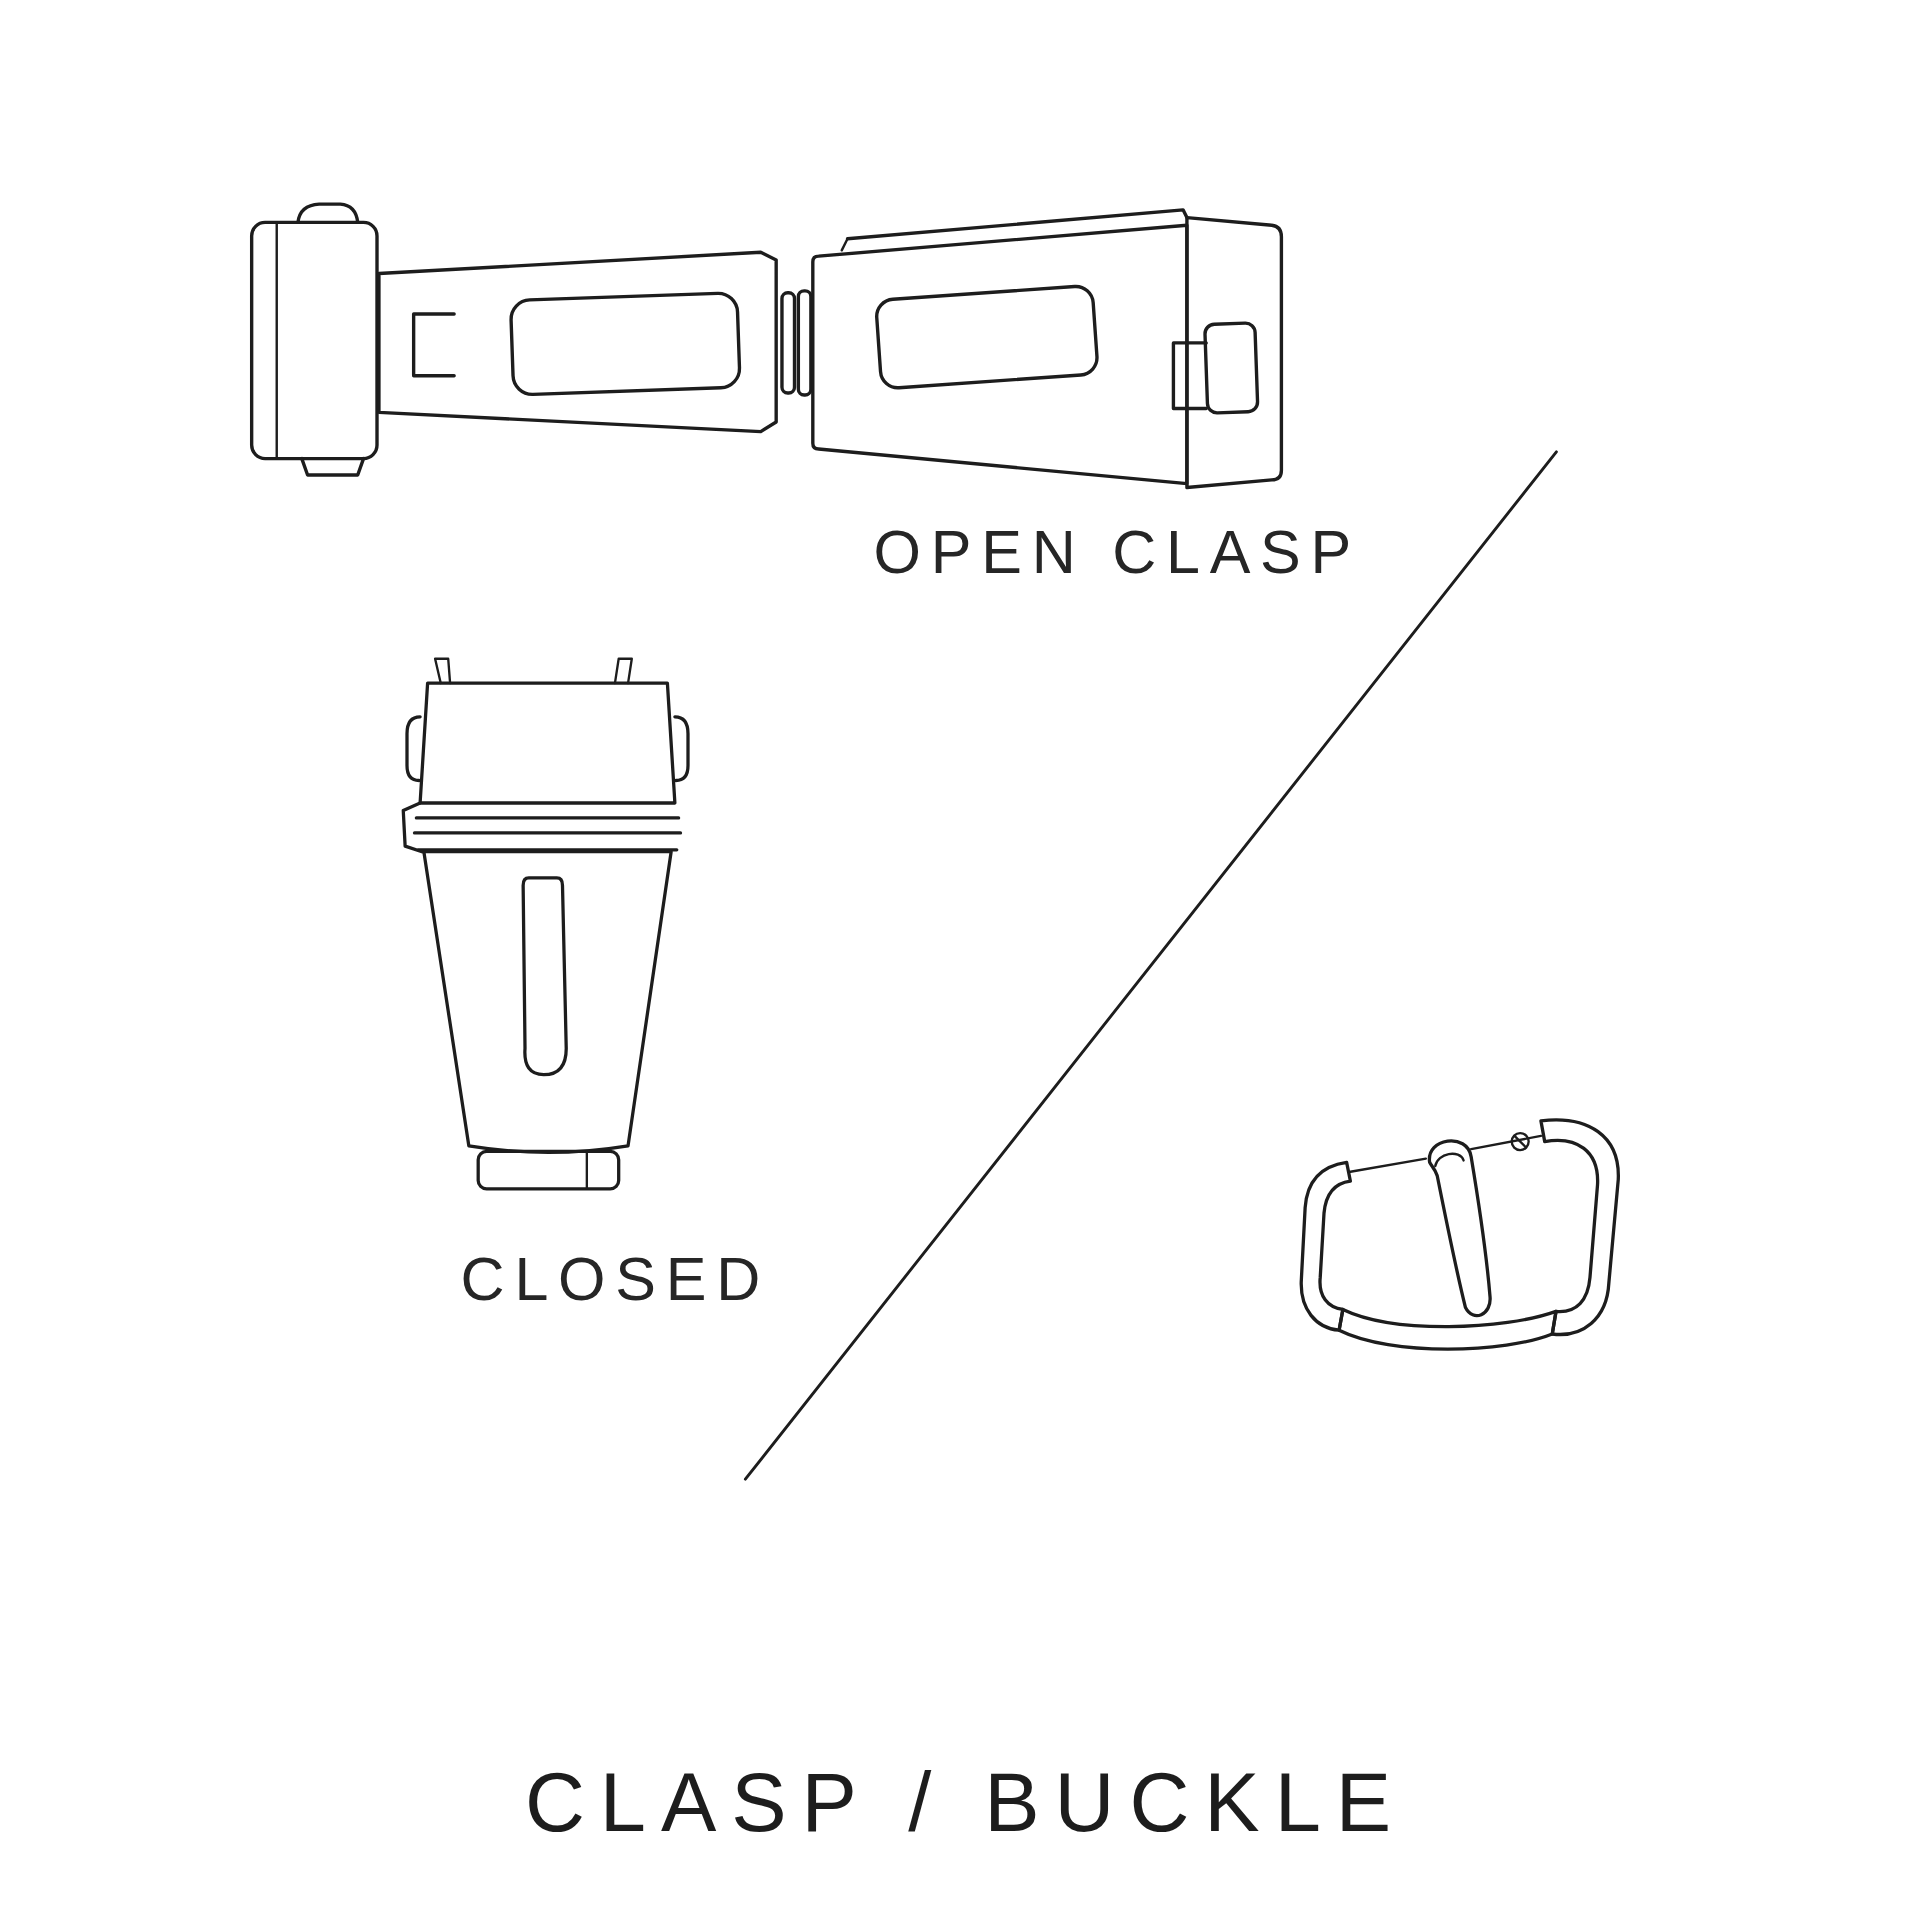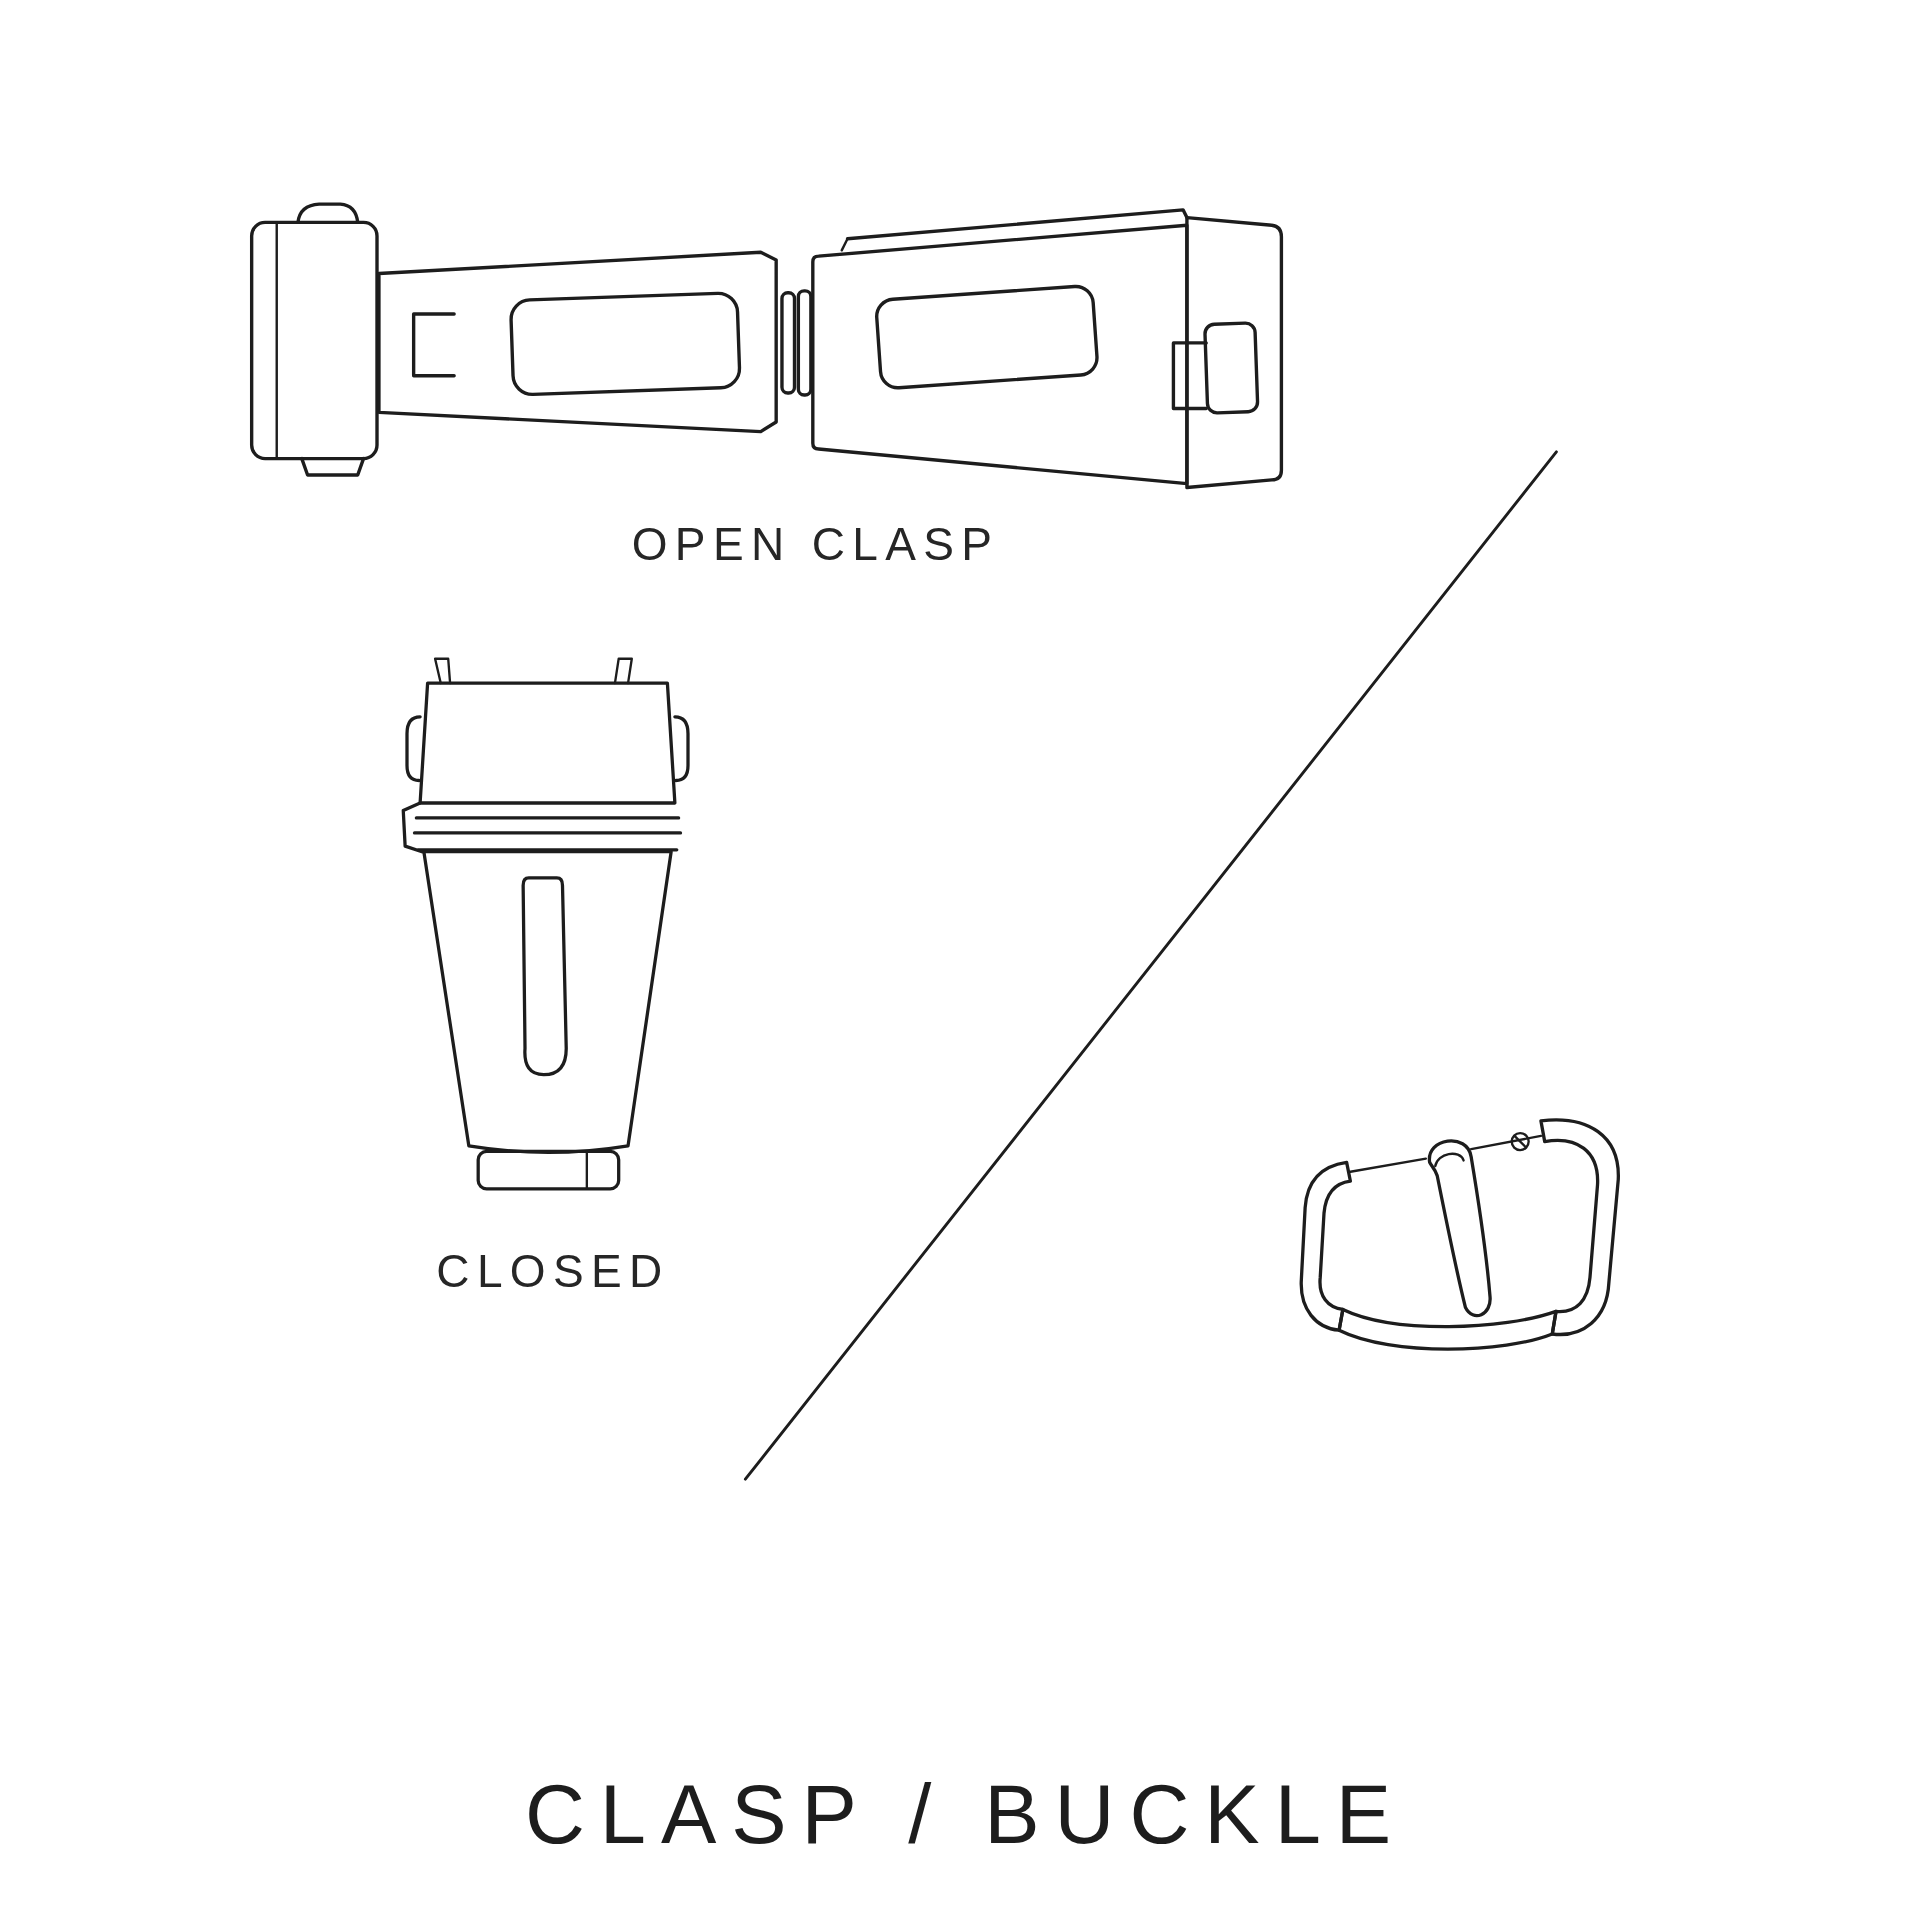--- a/index.html
+++ b/index.html
@@ -34,37 +34,36 @@
     fill: none;
     stroke: #1d1d1d;
     stroke-width: 2.5;
     stroke-linejoin: round;
     stroke-linecap: round;
   }
   .caption {
     position: absolute;
     color: #262626;
     font-weight: 300;
-    font-size: 46px;
+    font-size: 61px;
     letter-spacing: 0.16em;
-    text-align: center;
+    text-align: right;
     white-space: nowrap;
   }
   .title {
     position: absolute;
     left: 0;
     width: 1931px;
     top: 1755px;
     color: #1d1d1d;
     font-weight: 300;
     font-size: 83px;
     letter-spacing: 0.18em;
     text-align: center;
     white-space: nowrap;
-    margin-top: 12px;
   }
   .divider-svg {
     position: absolute;
     left: 0; top: 0;
     width: 1931px; height: 1931px;
     pointer-events: none;
   }
 </style>
 </head>
 <body>

